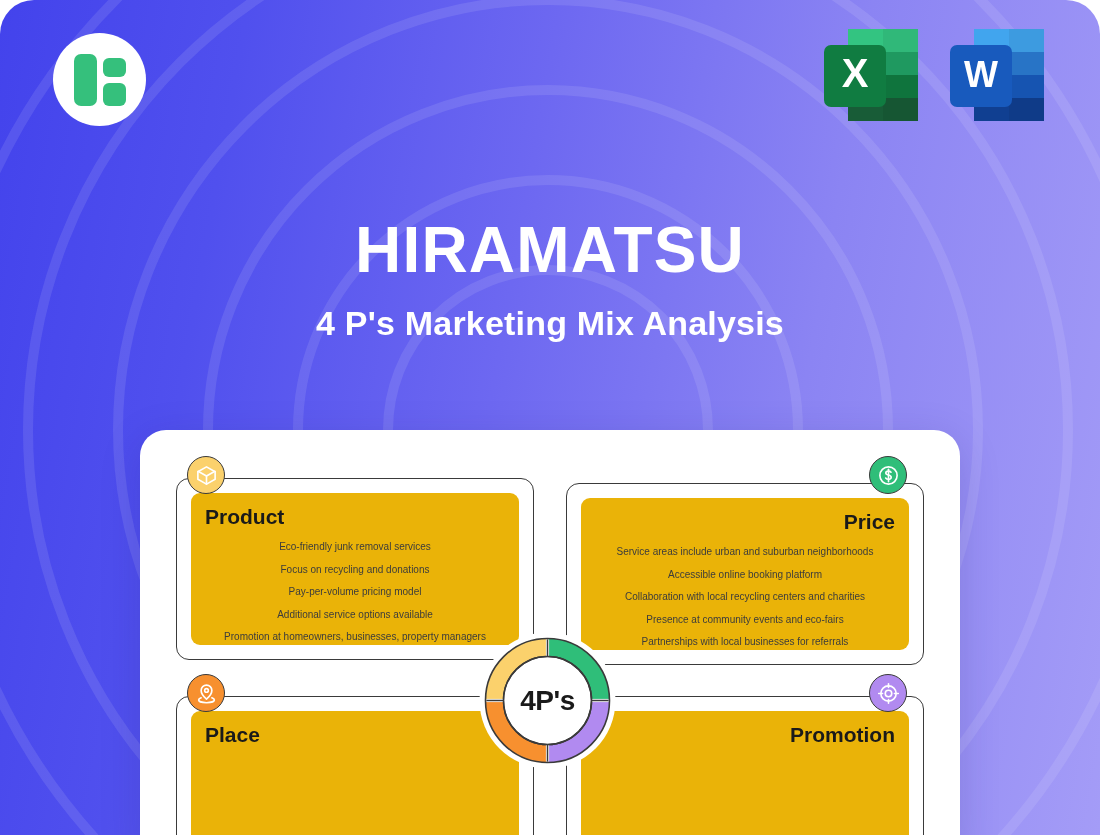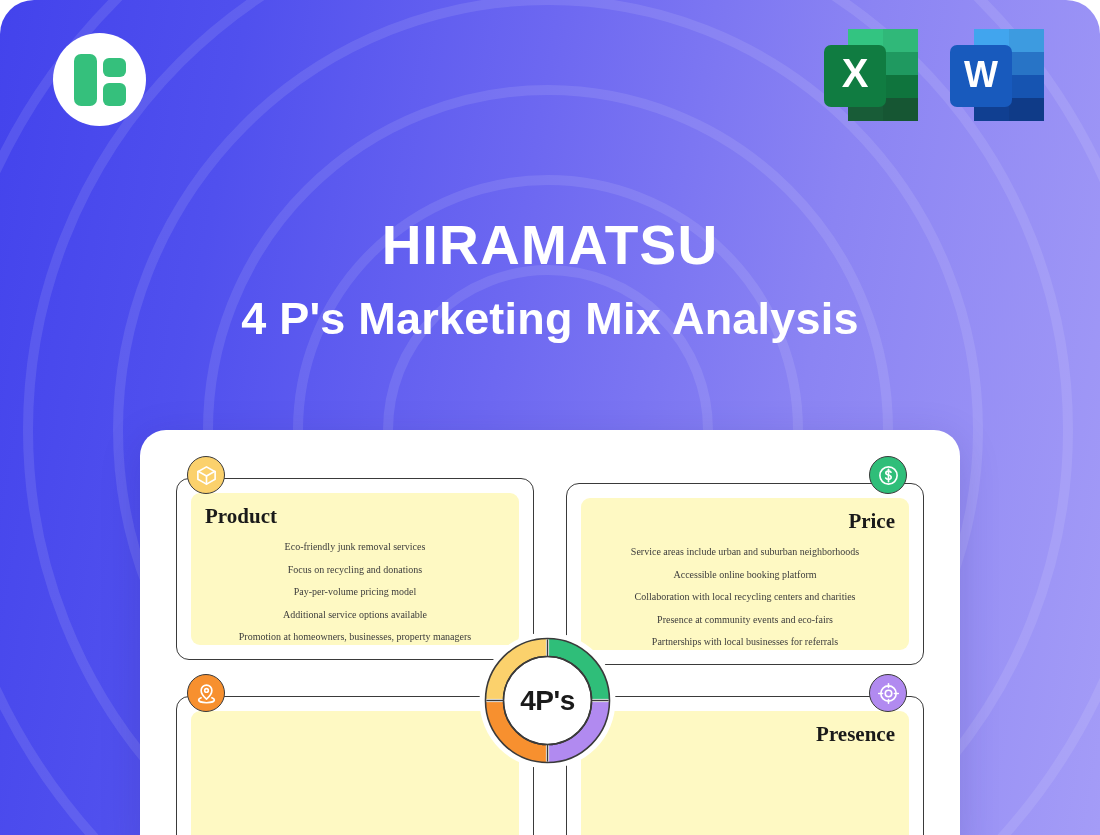--- a/index.html
+++ b/index.html
@@ -66,28 +66,28 @@
 
   
   .title-wrap {
     position: absolute;
     left: 0; top: 212px;
     width: 1100px;
     text-align: center;
     color: #ffffff;
   }
   .title-main {
-    font-size: 55px;
+    font-size: 64px;
     font-weight: 700;
     letter-spacing: 1.2px;
     line-height: 1.2;
   }
   .title-sub {
     margin-top: 14px;
-    font-size: 45px;
+    font-size: 34px;
     font-weight: 700;
     letter-spacing: 0.2px;
     line-height: 1.2;
   }
 
   
   .card {
     position: absolute;
     left: 140px; top: 430px;
     width: 820px; height: 430px;
@@ -112,24 +112,23 @@
     background: #ffffff;
   }
   .quad.tl { left: 0;     top: 0; }
   .quad.tr { left: 390px; top: 5px; }
   .quad.bl { left: 0;     top: 218px; }
   .quad.br { left: 390px; top: 218px; }
 
   .quad-inner {
     position: absolute;
     left: 14px; top: 14px; right: 14px; bottom: 14px;
-    background: #fef9c3;
+    background: #eab308;
     border-radius: 9px;
     padding: 12px 14px 0 14px;
-    font-family: Liberation Serif, serif;
   }
   .quad.tl .quad-inner, .quad.bl .quad-inner { text-align: left; }
   .quad.tr .quad-inner, .quad.br .quad-inner { text-align: right; }
 
   .quad-title {
     font-size: 21px;
     font-weight: 700;
     color: #1a1a1a;
     line-height: 1.1;
     margin-bottom: 14px;
@@ -267,26 +266,27 @@
             <li>Accessible online booking platform</li>
             <li>Collaboration with local recycling centers and charities</li>
             <li>Presence at community events and eco-fairs</li>
             <li>Partnerships with local businesses for referrals</li>
           </ul>
         </div>
       </div>
 
       <div class="quad bl">
         <div class="quad-inner">
+          <div class="quad-title">Place</div>
         </div>
       </div>
 
       <div class="quad br">
         <div class="quad-inner">
-          <div class="quad-title">Presence</div>
+          <div class="quad-title">Promotion</div>
         </div>
       </div>
 
     </div>
   </div>
 
   <div class="badge product">
     <svg width="23" height="23" viewBox="0 0 24 24" fill="none" stroke="#ffffff" stroke-width="1.7" stroke-linecap="round" stroke-linejoin="round">
       <path d="M21 16V8l-9-5-9 5v8l9 5 9-5z"></path>
       <path d="M3.2 7.6 12 12.5l8.8-4.9"></path>

